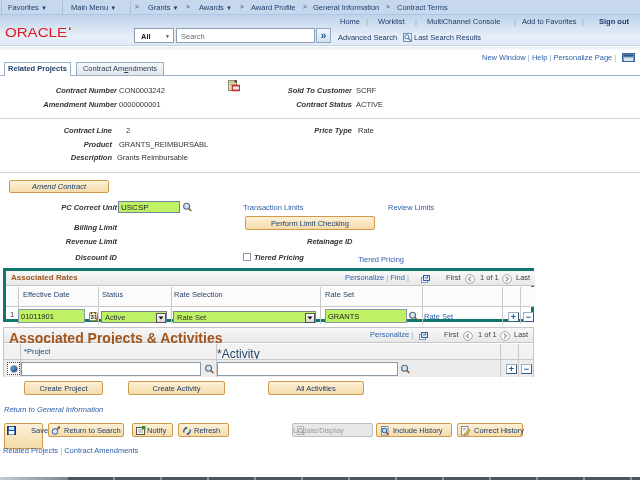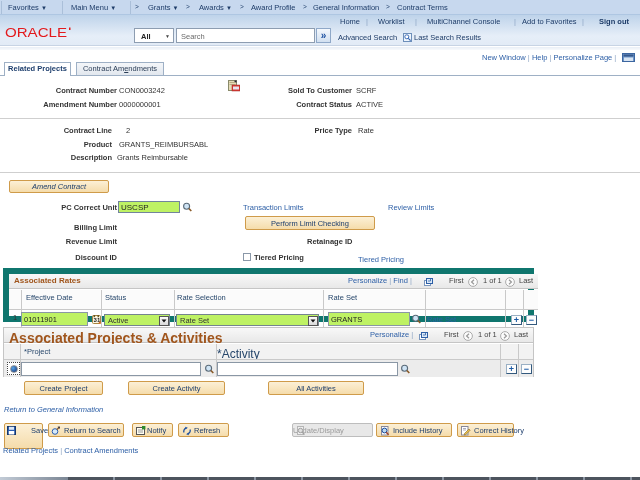--- a/index.html
+++ b/index.html
@@ -1,19 +1,19 @@
 <!DOCTYPE html>
 <html><head>
 <meta charset="utf-8">
 <style>
 * { margin:0; padding:0; box-sizing:border-box; }
 html,body { width:640px; height:480px; }
 body { font-family:"Liberation Sans",sans-serif; font-size:7.5px; color:#333; background:#fff; position:relative; overflow:hidden; }
 .a { position:absolute; white-space:nowrap; }
-.lbl { font-weight:bold; color:#333; text-align:right; }
+.lbl { font-weight:bold; color:#333; text-align:right;font-style:italic; }
 .val { color:#333; }
 .lnk { color:#2d5fa6; }
 .tanbtn { background:linear-gradient(#fcf0d6,#f5dcab); border:1px solid #cf9b4a; border-radius:2px; color:#1d3e6d; text-align:center; font-size:7.5px; white-space:nowrap; }
 .inp { background:#bef264; border:1px solid #72849c; }
 .gridline { background:#c9c9c9; }
 .pm { width:11px; height:10px; background:#fdfdfd; border:1px solid; border-color:#9ab0c4 #33597d #33597d #9ab0c4; color:#1b5aa5; text-align:center; line-height:8px; font-weight:bold; font-size:9px; }
 
 #bar1 { left:0; top:0; width:640px; height:15px; background:#c7d8ee; border-bottom:1px solid #aec6e2; color:#1e3c68; font-size:7.5px; }
 #bar1 span.it { position:absolute; top:3px; white-space:nowrap; }
 #bar1 i.vs { position:absolute; top:1px; width:1px; height:13px; background:#dce8f5; border-right:1px solid #aabfd9; }
@@ -137,21 +137,21 @@
 <div class="a tanbtn" style="left:245px; top:216px; width:130px; height:14px; line-height:13px;">Perform Limit Checking</div>
 
 <div class="a lbl" style="left:0; top:237px; width:117px;">Revenue Limit</div>
 <div class="a lbl" style="left:240px; top:242px; width:115px; text-align:left; left:307px; width:auto; top:237px;">Retainage ID</div>
 
 <div class="a lbl" style="left:0; top:253px; width:117px;">Discount ID</div>
 <div class="a" style="left:243px; top:253px; width:8px; height:8px; background:#fff; border:1px solid #8a98a8;"></div>
 <div class="a lbl" style="left:254px; top:253px; width:auto; text-align:left;">Tiered Pricing</div>
 <div class="a lnk" style="left:358px; top:255px;">Tiered Pricing</div>
 
-<div id="grid1" class="a" style="left:3px; top:268px; width:531px; height:54px; border:6px solid #0f766e;">
+<div id="grid1" class="a" style="left:3px; top:268px; width:531px; height:54px; border:3px solid #0f766e;">
   <div class="a" style="left:0; top:0; width:529px; height:15px; background:linear-gradient(#f8f8f8,#e8e8e8); border-bottom:1px solid #c5c5c5;">
     <span class="a" style="left:5px; top:2px; font-weight:bold; color:#a0551c; font-size:8px;">Associated Rates</span>
     <span class="a" style="left:339px; top:2px; color:#2d5fa6;">Personalize <span class="sep">|</span> Find <span class="sep">|</span></span>
     <svg class="a" style="left:415px; top:4px;" width="9" height="8" viewBox="0 0 9 8">
         <rect x="0.5" y="2.5" width="6" height="5" fill="#fff" stroke="#7a96bd"></rect>
         <rect x="2.5" y="0.5" width="6" height="5" fill="#dce9f7" stroke="#2d5fa6"></rect>
         <path d="M4 3 L6.5 3 L6.5 1" fill="none" stroke="#2d5fa6" stroke-width="0.8"></path>
       </svg>
     <span class="a" style="left:440px; top:2px; color:#444;">First</span>
     <svg class="a" style="left:459px; top:3px;" width="10" height="10" viewBox="0 0 10 10">
@@ -302,21 +302,21 @@
       <rect x="1.5" y="0.5" width="6" height="8" fill="#f0f0f0" stroke="#b5b5b5"></rect>
       <circle cx="4.5" cy="4.5" r="2.2" fill="#e0e0e0" stroke="#a0a0a0"></circle>
       <line x1="6" y1="6" x2="8.5" y2="8.5" stroke="#a0a0a0" stroke-width="1.2"></line>
     </svg>
   <div class="a tanbtn" style="left:376px; top:0; width:76px; height:14px; line-height:13px; text-align:left; padding-left:16px;">Include History</div>
   <svg class="a" style="left:380px; top:3px;" width="10" height="10" viewBox="0 0 10 10">
       <rect x="1.5" y="0.5" width="6.5" height="8.5" fill="#fff" stroke="#889"></rect>
       <circle cx="4.5" cy="4.5" r="2.4" fill="#bcd8f0" stroke="#1b4fa0"></circle>
       <line x1="6.2" y1="6.2" x2="8.6" y2="8.8" stroke="#a04028" stroke-width="1.4"></line>
     </svg>
-  <div class="a tanbtn" style="left:457px; top:0; width:57px; height:14px; line-height:13px; text-align:left; padding-left:16px;">Correct History</div>
+  <div class="a tanbtn" style="left:457px; top:0; width:66px; height:14px; line-height:13px; text-align:left; padding-left:16px;">Correct History</div>
   <svg class="a" style="left:461px; top:3px;" width="10" height="10" viewBox="0 0 10 10">
       <rect x="0.5" y="0.5" width="6.5" height="8.5" fill="#fff" stroke="#889"></rect>
       <line x1="2" y1="2.5" x2="5" y2="2.5" stroke="#99a" stroke-width="0.8"></line>
       <line x1="2" y1="4" x2="5" y2="4" stroke="#99a" stroke-width="0.8"></line>
       <path d="M3.5 7.5 L8 3 L9.2 4.2 L4.7 8.7 L3.2 9 Z" fill="#e8c050" stroke="#8a6a20" stroke-width="0.6"></path>
     </svg>
 </div>
 
 <div class="a lnk" style="left:3px; top:446px;">Related Projects <span class="sep">|</span> Contract Amendments</div>
 

